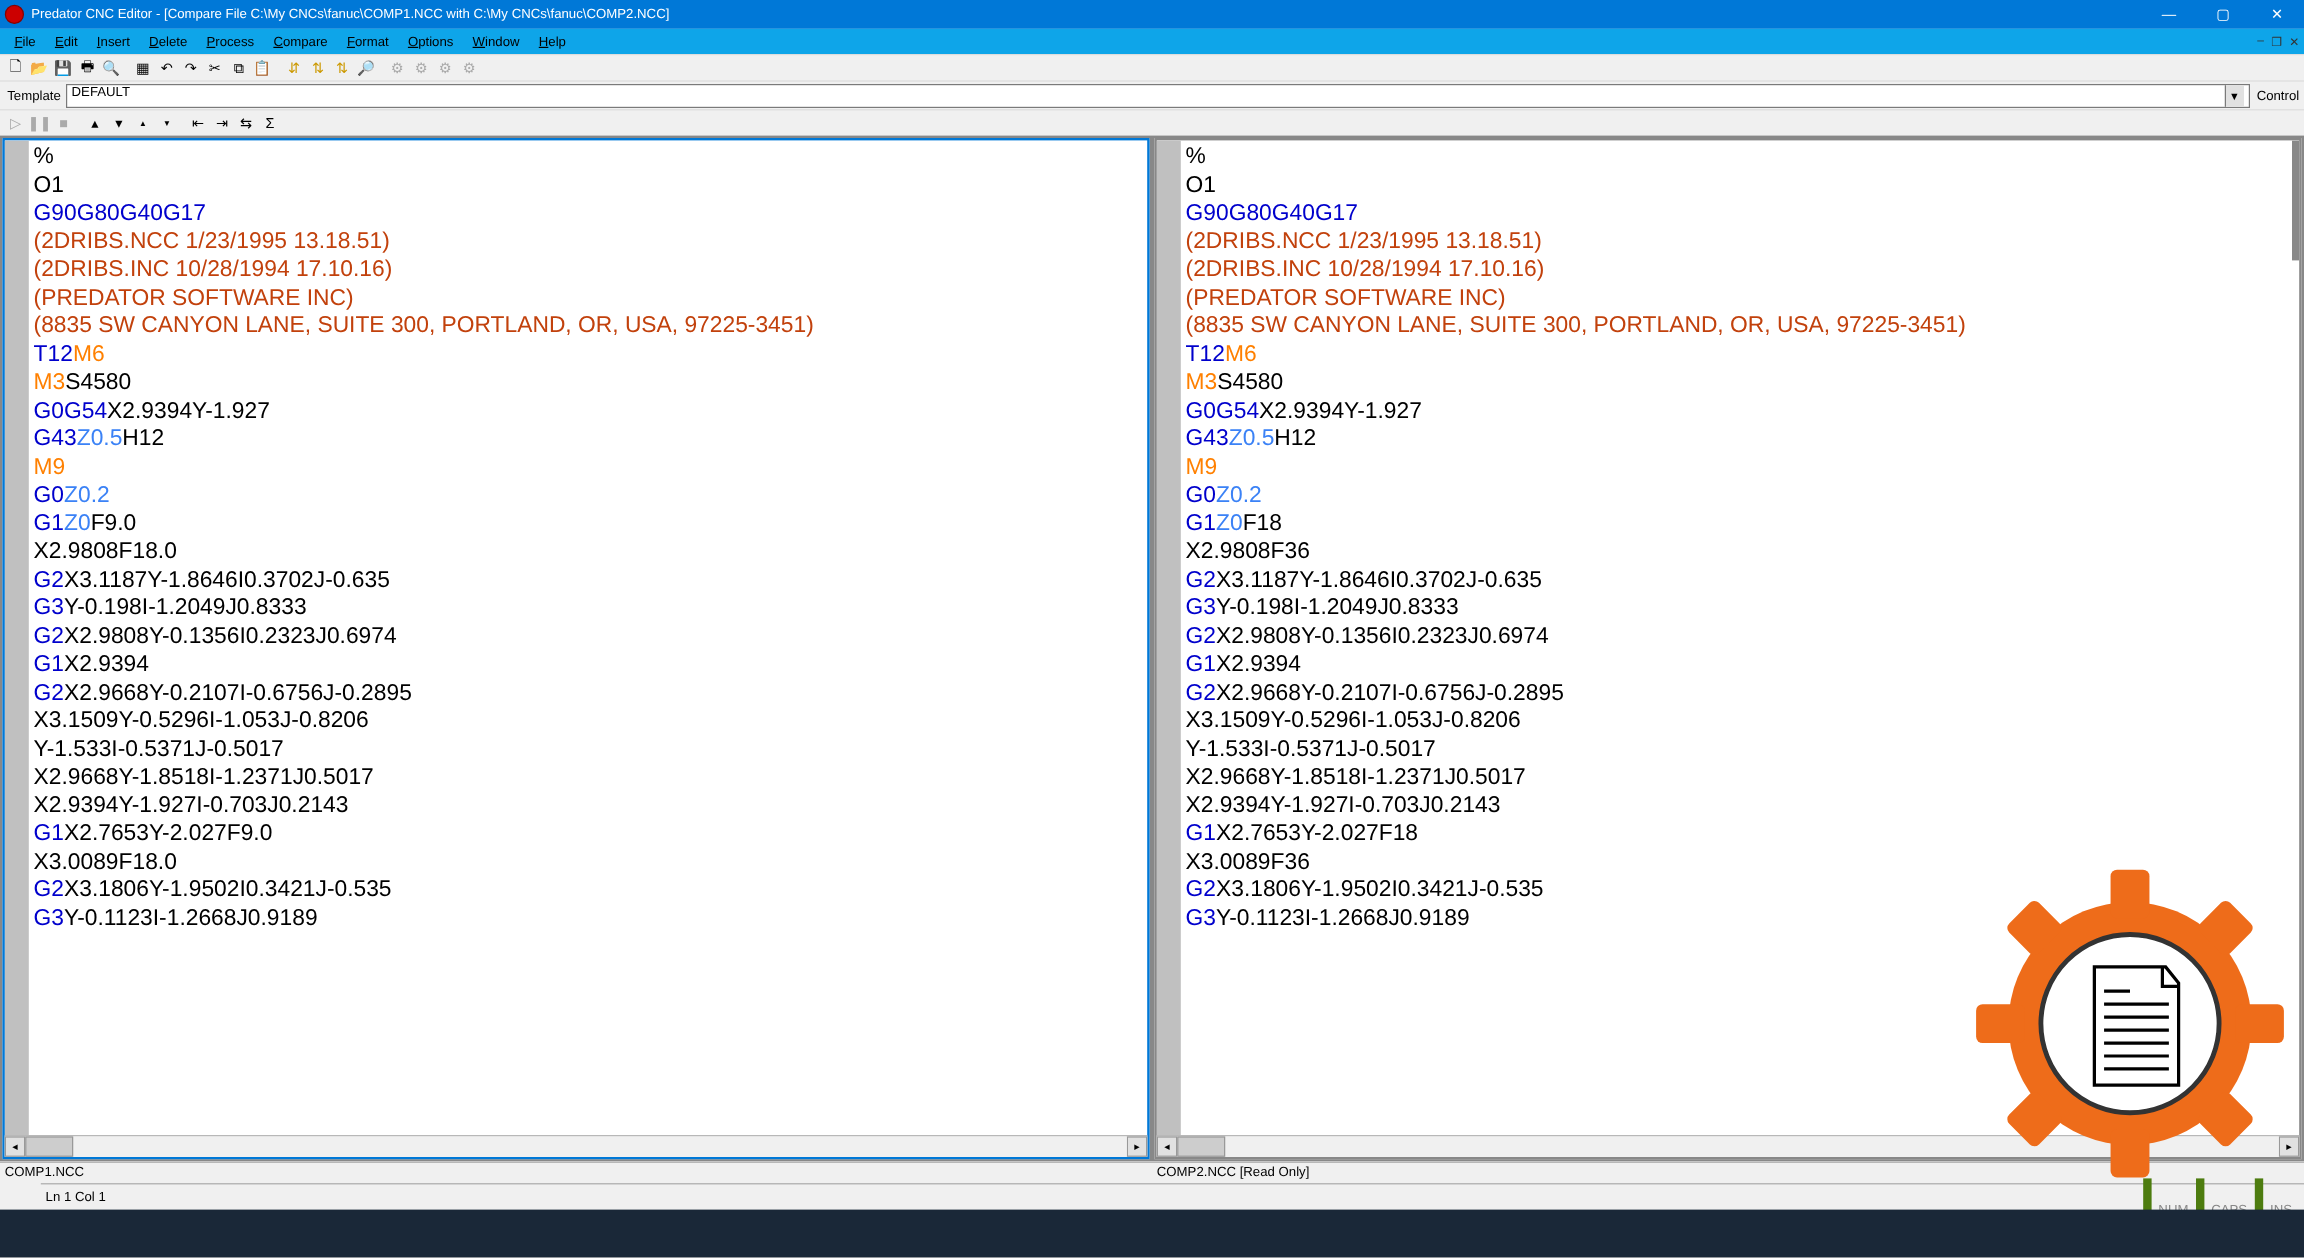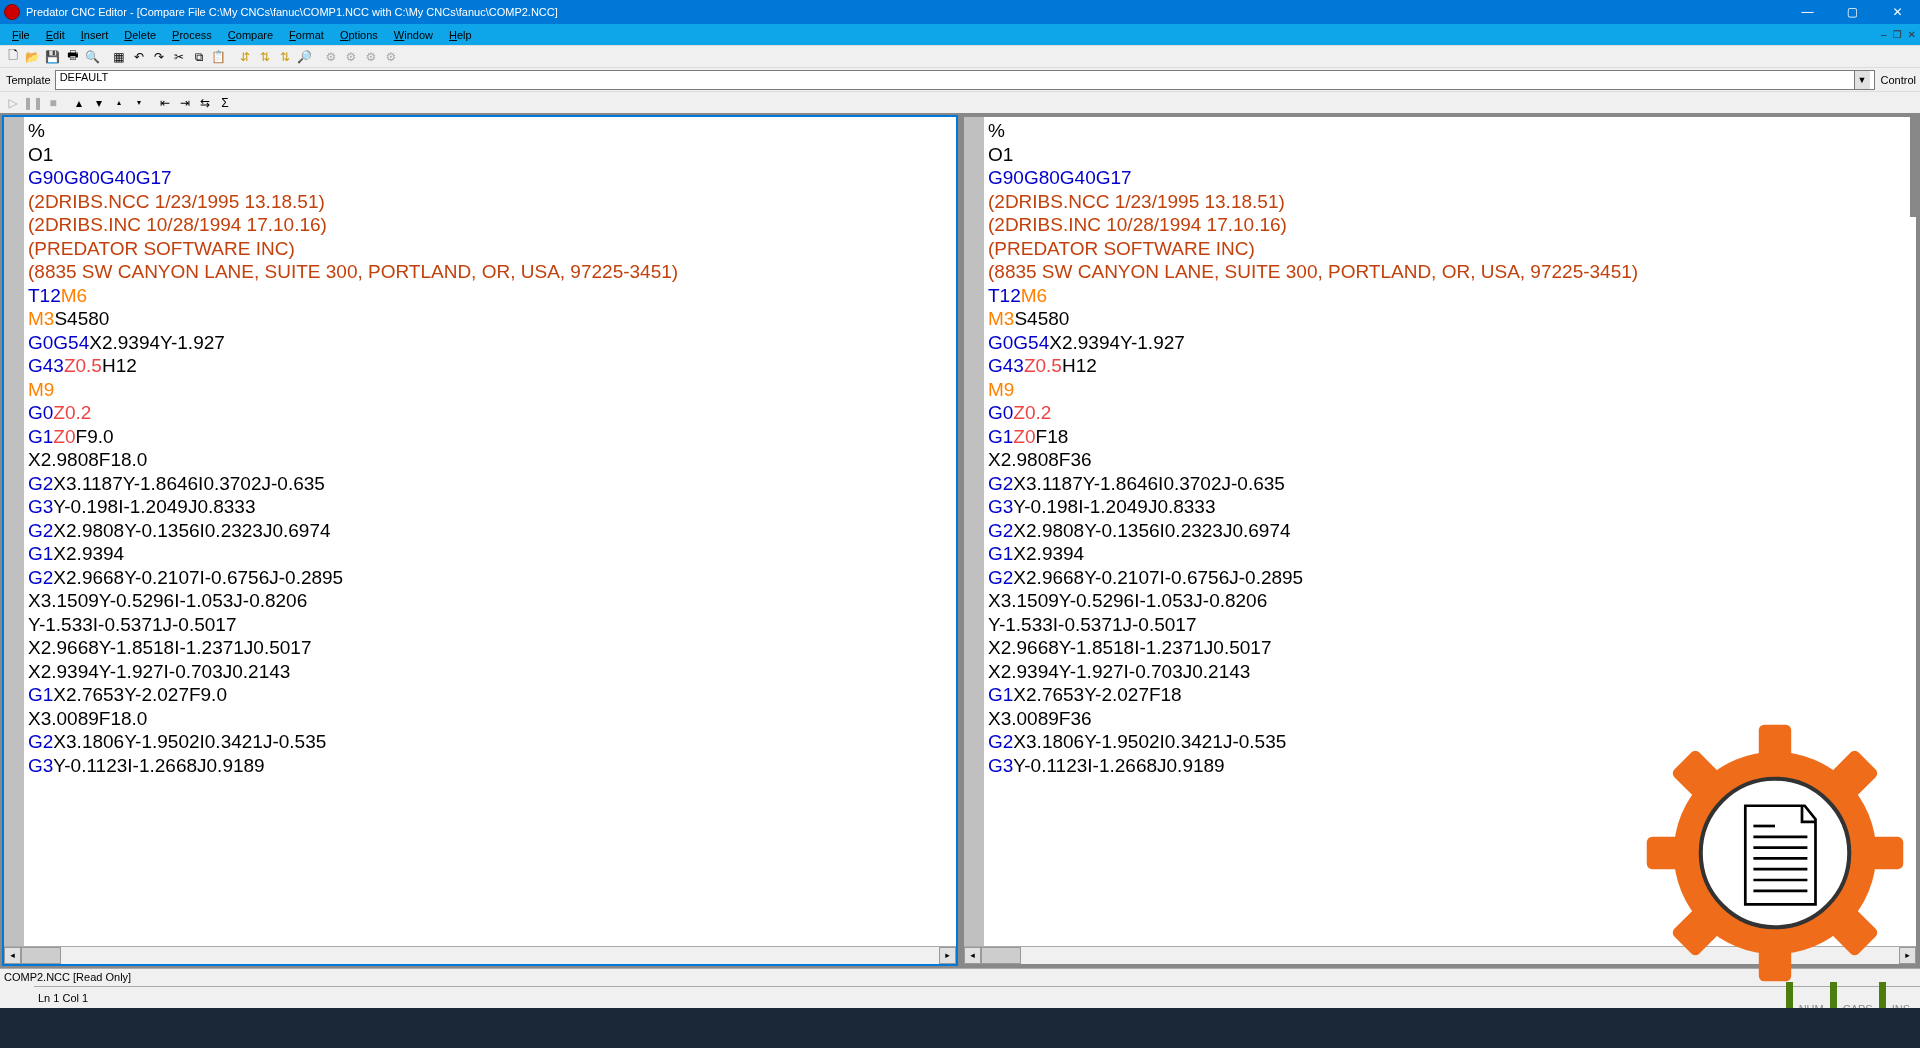--- a/index.html
+++ b/index.html
@@ -23,21 +23,21 @@
 .controls2 { background: #f0f0f0; height: 22px; display: flex; align-items: center; padding-left: 4px; gap: 2px; border-top: 1px solid #ddd; }
 .splitter-area { flex: 1; display: flex; background: #888; overflow: hidden; }
 .pane { flex: 1; display: flex; flex-direction: column; background: #fff; margin: 2px; border: 2px solid #0078d7; }
 .pane.right { border: 2px solid #888; }
 .editor-wrap { flex: 1; position: relative; display: flex; overflow: hidden; }
 .gutter { width: 20px; background: #c0c0c0; }
 .code { flex: 1; font-family: Arial, sans-serif; font-size: 19px; line-height: 23.5px; white-space: pre; padding: 2px 4px; overflow: hidden; color: #000; }
 .code .b { color: #0000cc; }
 .code .g { color: #c2410c; }
 .code .o { color: #ff8000; }
-.code .r { color: #ef4444; }
+.code .r { color: #3b82f6; }
 .hscroll { height: 18px; background: #f0f0f0; border-top: 1px solid #aaa; display: flex; align-items: center; }
 .hscroll .arrow { width: 17px; height: 17px; background: #e1e1e1; border: 1px solid #999; text-align: center; font-size: 9px; line-height: 15px; }
 .hscroll .track { flex: 1; height: 17px; background: #f0f0f0; position: relative; }
 .hscroll .thumb { position: absolute; left: 0; width: 40px; height: 17px; background: #cdcdcd; border: 1px solid #999; }
 .vscroll-ind { position: absolute; right: 0; top: 0; width: 6px; height: 100px; background: #888; }
 .filelabel { height: 18px; background: #f0f0f0; font-size: 11px; padding: 2px 4px; border-top: 1px solid #aaa; }
 .statusbar { height: 22px; background: #f0f0f0; display: flex; align-items: center; font-size: 11px; border-top: 1px solid #aaa; padding: 0 4px; margin-left: 34px; }
 .status-right { margin-left: auto; display: flex; }
 .status-cell { border-left: 7px solid #4d7c0f; padding: 16px 6px; height: 22px; line-height: 22px; color: #888; }
 .taskbar { height: 40px; background: #1a2838; }
@@ -204,20 +204,21 @@
       <div class="arrow">◂</div>
       <div class="track">
           <div class="thumb"></div>
         </div>
       <div class="arrow">▸</div>
     </div>
   </div>
 </div>
 
 <div style="display:flex;background:#f0f0f0">
+  <div class="filelabel" style="flex:1">COMP1.NCC</div>
   <div class="filelabel" style="flex:1">COMP2.NCC [Read Only]</div>
 </div>
 
 <div class="statusbar">
   <span>Ln 1 Col 1</span>
   <div class="status-right">
     <div class="status-cell">NUM</div>
     <div class="status-cell">CAPS</div>
     <div class="status-cell">INS</div>
   </div>

